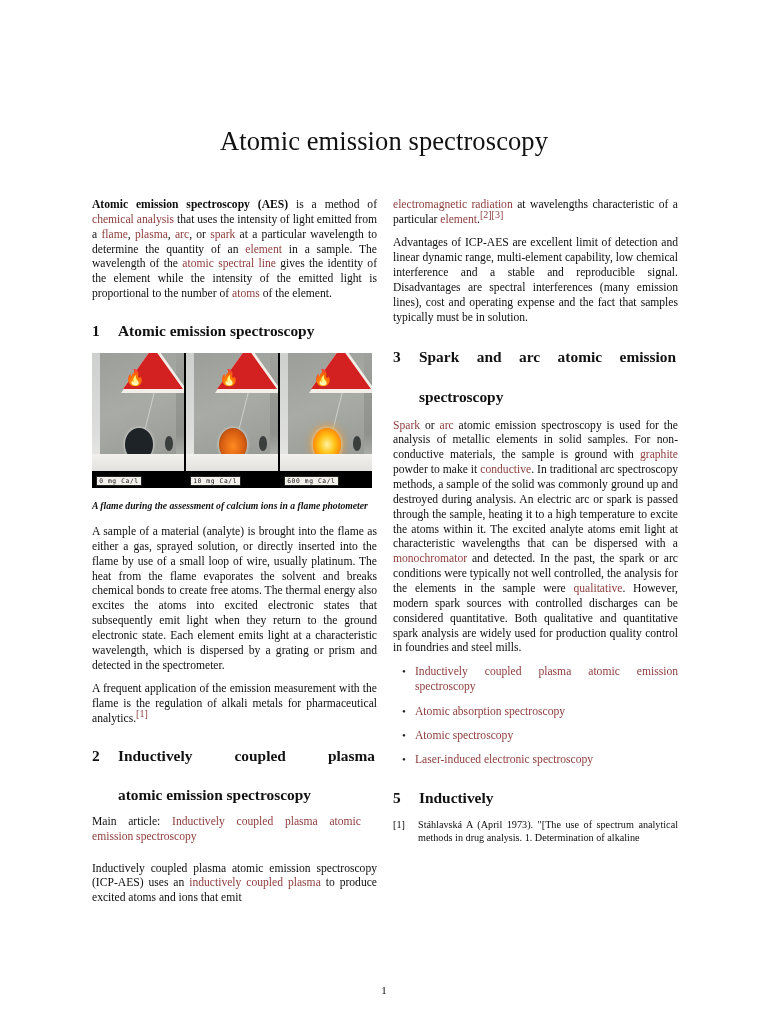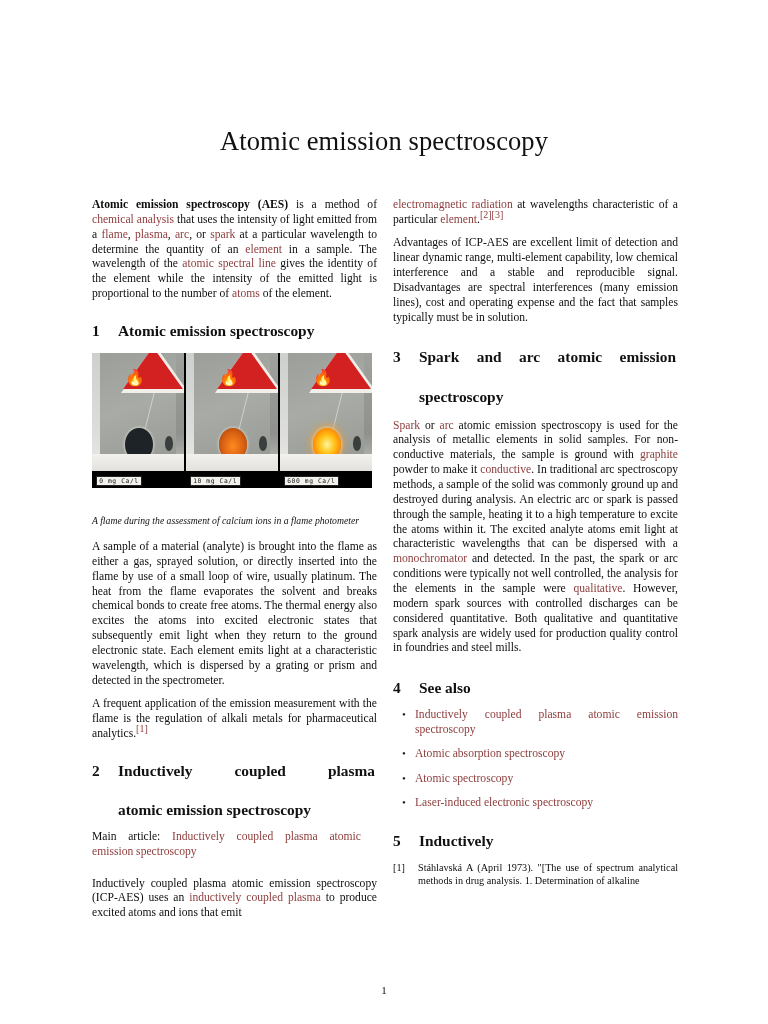--- a/index.html
+++ b/index.html
@@ -188,23 +188,23 @@
     font-size: 6.3px;
     letter-spacing: 0.6px;
     padding: 0.5px 2.5px;
     white-space: nowrap;
   }
   .panel .tagstrip {
     position: absolute; left:0; right:0; bottom:0; height: 17px;
     background: #000;
   }
   .caption {
-    margin-top: 27px;
+    margin-top: 12px;
     font-size: 9.7px;
-    font-weight: normal;
+    font-weight: bold;
     font-style: italic;
     line-height: 1.27;
     text-align: justify;
     width: 278px;
     color: #111;
   }
 
   ul.seealso {
     margin: 9px 0 0 0;
     padding: 0 0 0 22px;
@@ -340,21 +340,20 @@
     <div class="col col-right">
 
       <p><span class="lnk">electromagnetic radiation</span><span> at wavelengths characteristic of a particular </span><span class="lnk">element</span><span>.</span><span class="ref-sup">[2][3]</span></p>
 
       <p>Advantages of ICP-AES are excellent limit of detection and linear dynamic range, multi-element capability, low chemical interference and a stable and reproducible signal. Disadvantages are spectral interferences (many emission lines), cost and operating expense and the fact that samples typically must be in solution.</p>
 
       <h2 class="sec justified" style="margin-top:22px"><span class="num">3</span><span class="txt"><span class="l1">Spark and arc atomic emission</span><span>spectroscopy</span></span></h2>
 
       <p style="margin-top:12px"><span class="lnk">Spark</span><span> or </span><span class="lnk">arc</span><span> atomic emission spectroscopy is used for the analysis of metallic elements in solid samples. For non-conductive materials, the sample is ground with </span><span class="lnk">graphite</span><span> powder to make it </span><span class="lnk">conductive</span><span>. In traditional arc spectroscopy methods, a sample of the solid was commonly ground up and destroyed during analysis. An electric arc or spark is passed through the sample, heating it to a high temperature to excite the atoms within it. The excited analyte atoms emit light at characteristic wavelengths that can be dispersed with a </span><span class="lnk">monochromator</span><span> and detected. In the past, the spark or arc conditions were typically not well controlled, the analysis for the elements in the sample were </span><span class="lnk">qualitative</span><span>. However, modern spark sources with controlled discharges can be considered quantitative. Both qualitative and quantitative spark analysis are widely used for production quality control in foundries and steel mills.</span></p>
 
-      <h2 class="sec" style="margin-top:22px"><span class="num">4</span><span class="txt">See also</span></h2>
 
       <ul class="seealso">
         <li><span>Inductively coupled plasma atomic emission spectroscopy</span></li>
         <li><span>Atomic absorption spectroscopy</span></li>
         <li><span>Atomic spectroscopy</span></li>
         <li><span>Laser-induced electronic spectroscopy</span></li>
       </ul>
 
       <h2 class="sec" style="margin-top:20px"><span class="num">5</span><span class="txt">Inductively</span></h2>
 

